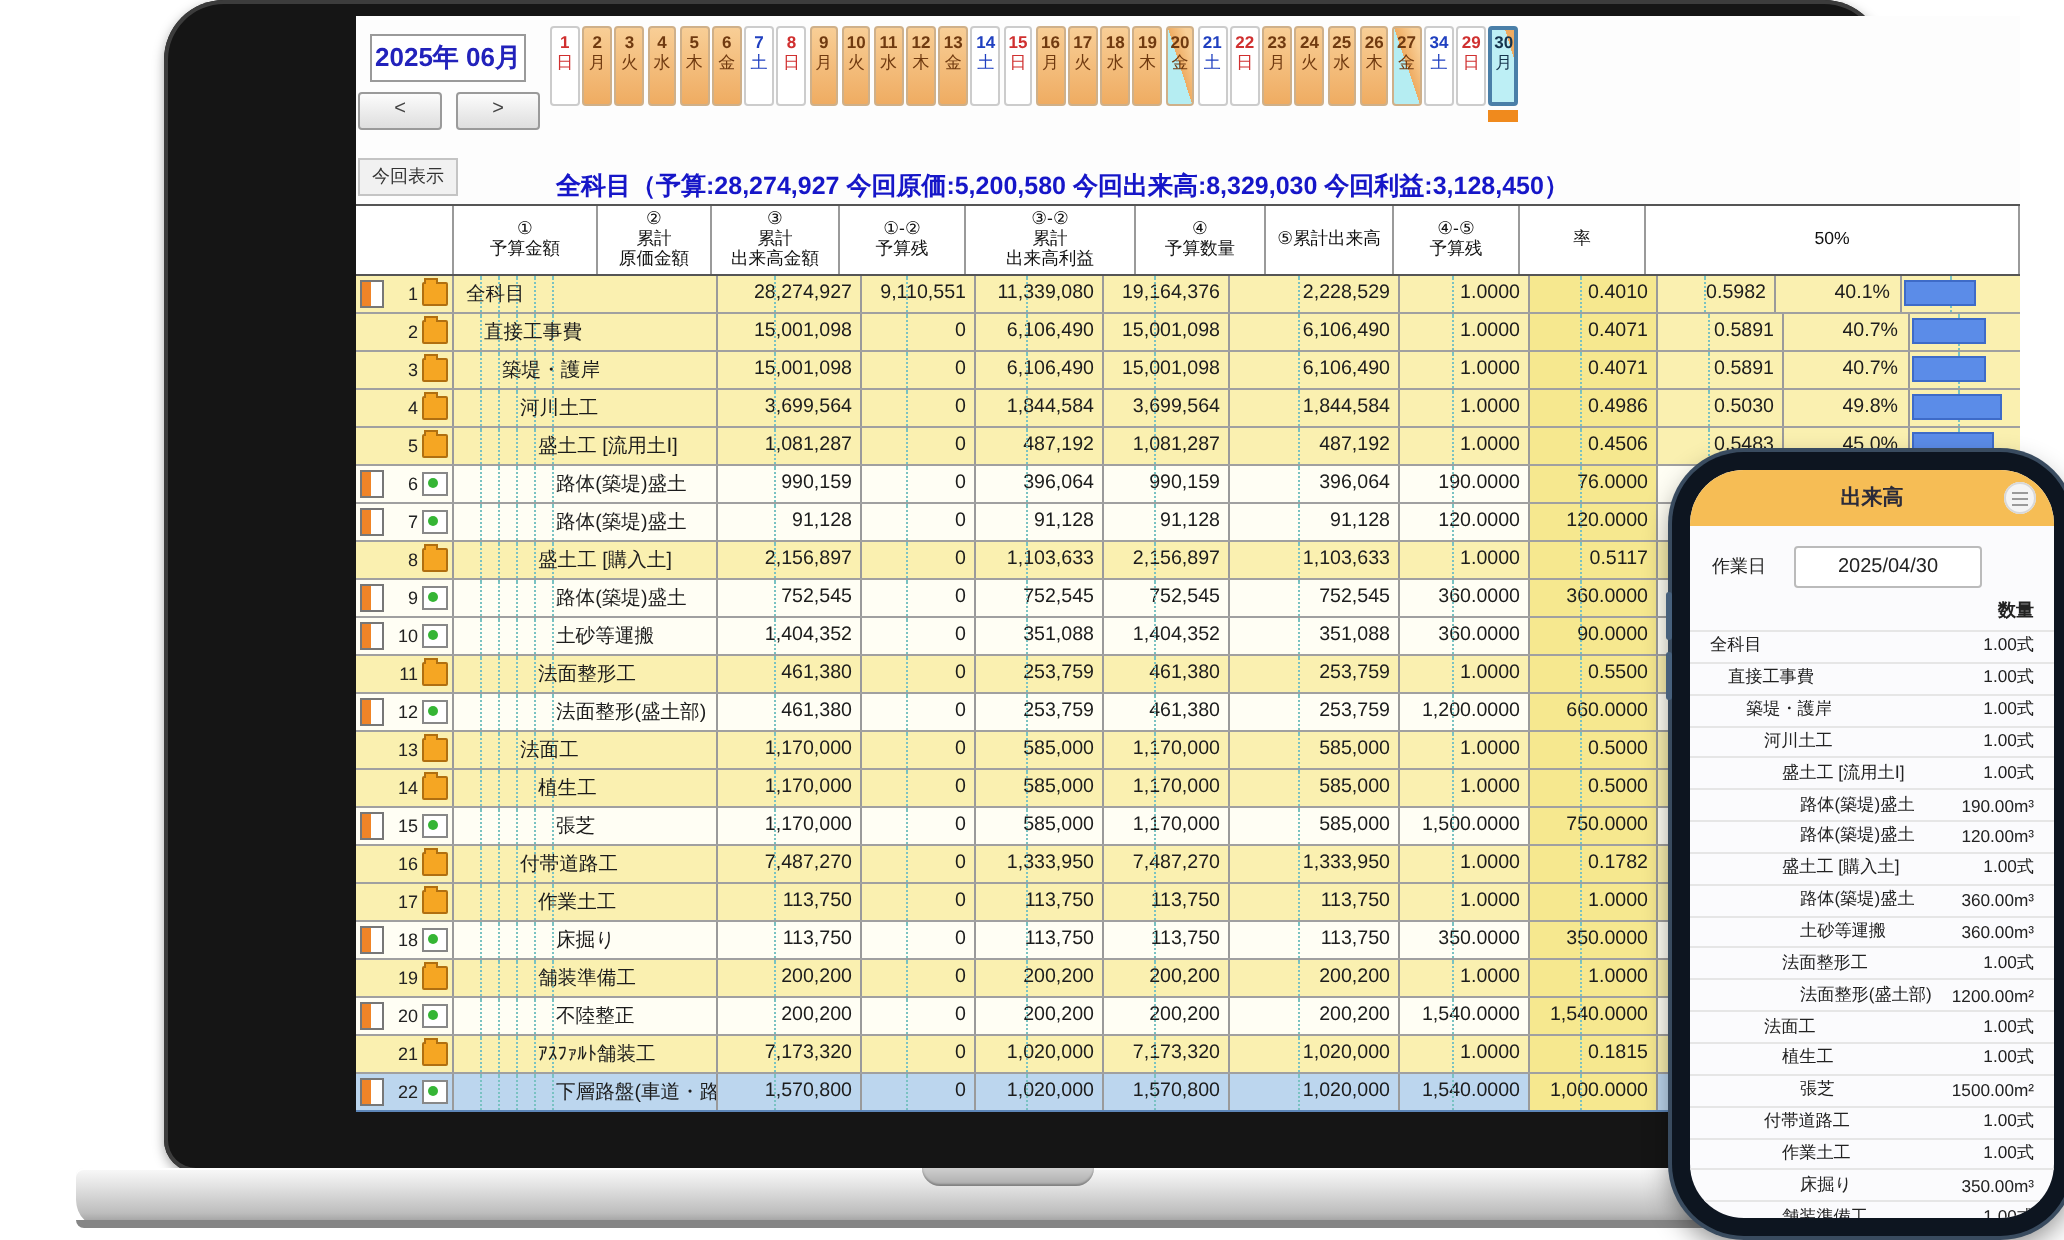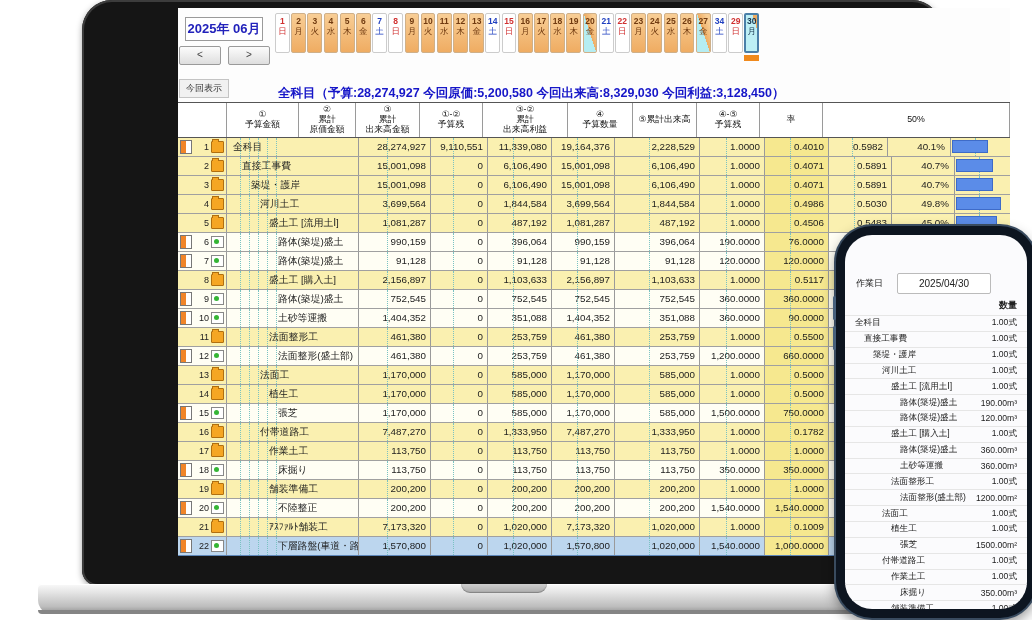--- a/index.html
+++ b/index.html
@@ -824,21 +824,21 @@
                 <i style="left: 49px;"></i>
               </span>
               <span style="margin-left: 42px;">ｱｽﾌｧﾙﾄ舗装工</span>
             </div>
             <div class="tc num" style="width: 72px;">7,173,320</div>
             <div class="tc num" style="width: 57px;">0</div>
             <div class="tc num" style="width: 64px;">1,020,000</div>
             <div class="tc num" style="width: 63px;">7,173,320</div>
             <div class="tc num" style="width: 85px;">1,020,000</div>
             <div class="tc num" style="width: 65px;">1.0000</div>
-            <div class="tc num hi" style="width: 64px;">0.1009</div>
+            <div class="tc num hi" style="width: 64px;">0.1815</div>
             <div class="tc num" style="width: 63px;">0.8578</div>
             <div class="tc ratec" style="width: 63px;"></div>
             <div class="tc barc" style="flex: 1 1 0%; border-right: none;"></div>
           </div>
           <div class="trow leaf selected">
             <div class="tc gutter" style="width: 49px;">
               <span class="cbx"></span>
               <span class="rno">22</span>
               <span class="ricon leaf"></span>
             </div>
@@ -871,20 +871,28 @@
 <div id="laptop-base" class="abs">
   <div id="base-notch" class="abs"></div>
   <div id="base-lip" class="abs"></div>
 </div>
 
 <div id="phone" class="abs">
   <div class="side-btn" style="left:-3px;top:70px;width:3px;height:24px;"></div>
   <div class="side-btn" style="left:-3px;top:100px;width:3px;height:24px;"></div>
 
   <div id="phone-screen" class="abs">
+    <div id="phone-header" class="abs">
+      <span id="phone-title">出来高</span>
+      <span id="phone-menu">
+          <i></i>
+          <i></i>
+          <i></i>
+        </span>
+    </div>
     <div id="daterow" class="abs">
       <span class="lbl">作業日</span>
       <span id="work-date">2025/04/30</span>
     </div>
     <div id="qtyhead" class="abs">数量</div>
     <div id="plist" class="abs">
         <div class="prow">
           <span class="pn" style="margin-left: 10px;">全科目</span>
           <span class="pq">1.00式</span>
         </div>

